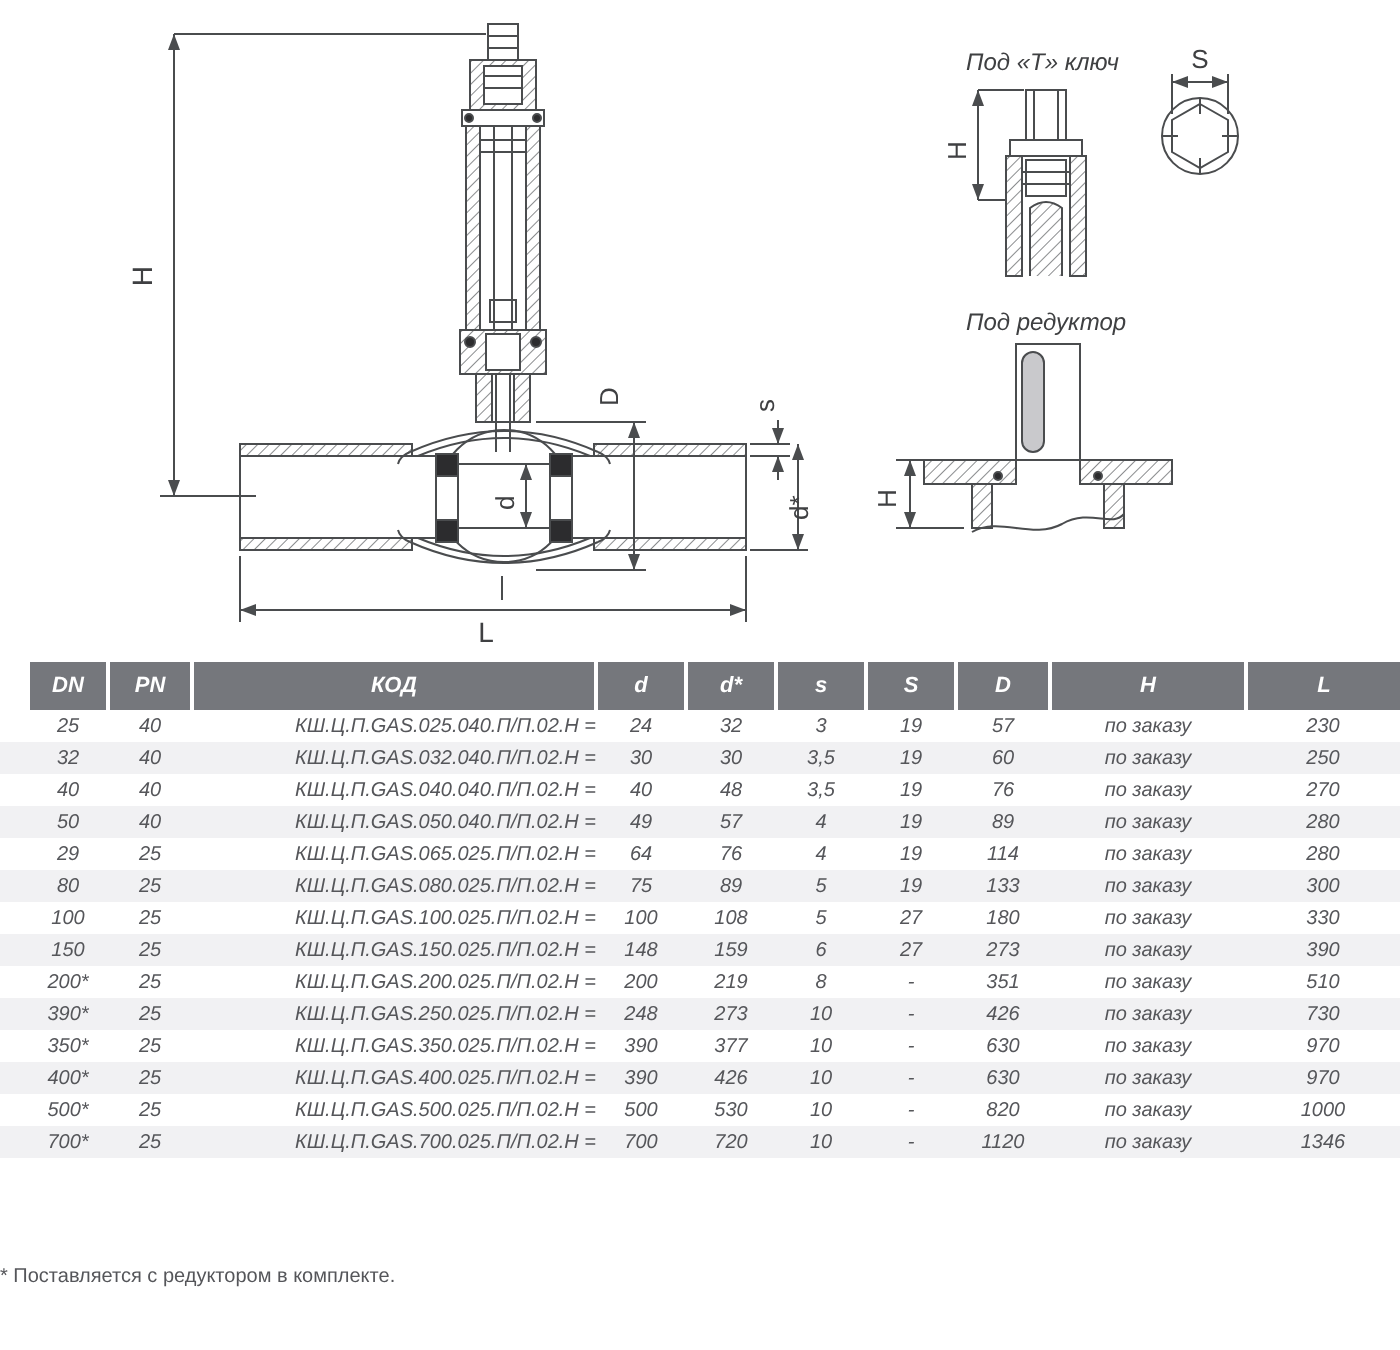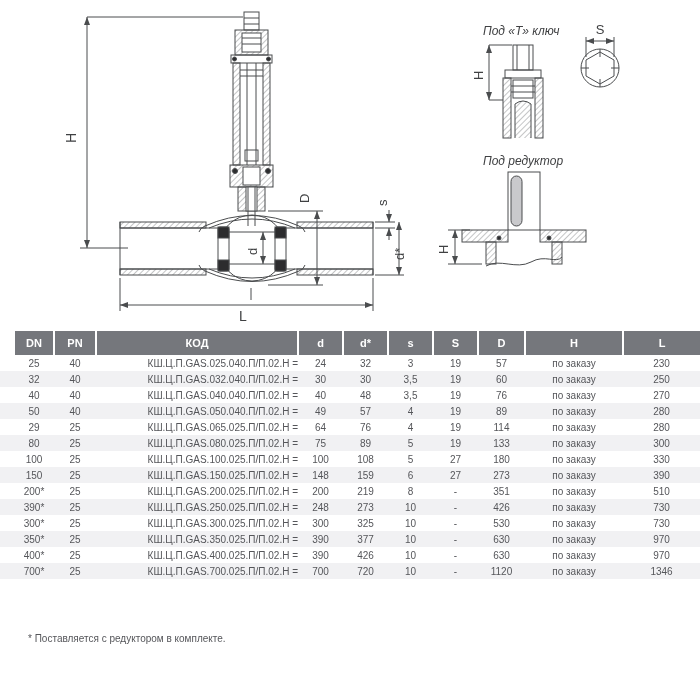--- a/index.html
+++ b/index.html
@@ -4,32 +4,32 @@
 <style>
   html,body{margin:0;padding:0;background:#fff;}
   .page{position:relative;width:700px;height:675px;background:#ffffff;overflow:hidden;
         font-family:"Liberation Sans", sans-serif;color:#55565a;}
   .drawing{position:absolute;left:0;top:0;width:700px;height:330px;}
   svg text{font-family:"Liberation Sans", sans-serif;fill:#3f4042;}
   .dimlbl{font-size:13px;}
   .biglbl{font-size:14px;}
   .dettitle{font-size:12px;font-style:italic;}
 
-  .tblwrap{position:absolute;left:0;top:331px;width:700px;}
+  .tblwrap{position:absolute;left:0;top:331px;width:700px;font-style:italic;}
   table{width:700px;border-collapse:collapse;table-layout:fixed;}
   thead th{background:#75777c;color:#ffffff;font-size:11px;font-weight:bold;
            height:24px;border-left:2px solid #ffffff;padding:0;text-align:center;}
   thead th.spacer{background:transparent;border-left:none;}
   tbody td{font-size:10px;height:16px;text-align:center;padding:0;color:#55565a;}
   tbody td.code{text-align:right;padding-left:7px;}
   tbody tr:nth-child(even){background:#f1f1f3;}
   col.spacer{width:14px;} col.c0{width:40px;} col.c1{width:42px;} col.c2{width:202px;}
   col.c3{width:45px;} col.c4{width:45px;} col.c5{width:45px;} col.c6{width:45px;}
   col.c7{width:47px;} col.c8{width:98px;}
-  .footnotes{position:absolute;left:28px;top:631px;font-size:10px;line-height:15px;color:#55565a;}
+  .footnotes{position:absolute;left:0;top:631px;font-size:10px;line-height:15px;color:#55565a;}
 </style>
 </head>
 <body>
 
 <div class="page">
 
   <div class="drawing">
   <svg width="700" height="330" viewBox="0 0 700 330">
     <defs>
       <pattern id="hatch" width="4" height="4" patternUnits="userSpaceOnUse" patternTransform="rotate(45)">
@@ -341,33 +341,20 @@
             <td>248</td>
             <td>273</td>
             <td>10</td>
             <td>-</td>
             <td>426</td>
             <td>по заказу</td>
             <td>730</td>
           </tr>
           <tr>
             <td></td>
-            <td>300*</td>
-            <td>25</td>
-            <td class="code">КШ.Ц.П.GAS.300.025.П/П.02.Н =</td>
-            <td>300</td>
-            <td>325</td>
-            <td>10</td>
-            <td>-</td>
-            <td>530</td>
-            <td>по заказу</td>
-            <td>730</td>
-          </tr>
-          <tr>
-            <td></td>
             <td>350*</td>
             <td>25</td>
             <td class="code">КШ.Ц.П.GAS.350.025.П/П.02.Н =</td>
             <td>390</td>
             <td>377</td>
             <td>10</td>
             <td>-</td>
             <td>630</td>
             <td>по заказу</td>
             <td>970</td>
@@ -380,20 +367,33 @@
             <td>390</td>
             <td>426</td>
             <td>10</td>
             <td>-</td>
             <td>630</td>
             <td>по заказу</td>
             <td>970</td>
           </tr>
           <tr>
             <td></td>
+            <td>500*</td>
+            <td>25</td>
+            <td class="code">КШ.Ц.П.GAS.500.025.П/П.02.Н =</td>
+            <td>500</td>
+            <td>530</td>
+            <td>10</td>
+            <td>-</td>
+            <td>820</td>
+            <td>по заказу</td>
+            <td>1000</td>
+          </tr>
+          <tr>
+            <td></td>
             <td>700*</td>
             <td>25</td>
             <td class="code">КШ.Ц.П.GAS.700.025.П/П.02.Н =</td>
             <td>700</td>
             <td>720</td>
             <td>10</td>
             <td>-</td>
             <td>1120</td>
             <td>по заказу</td>
             <td>1346</td>

